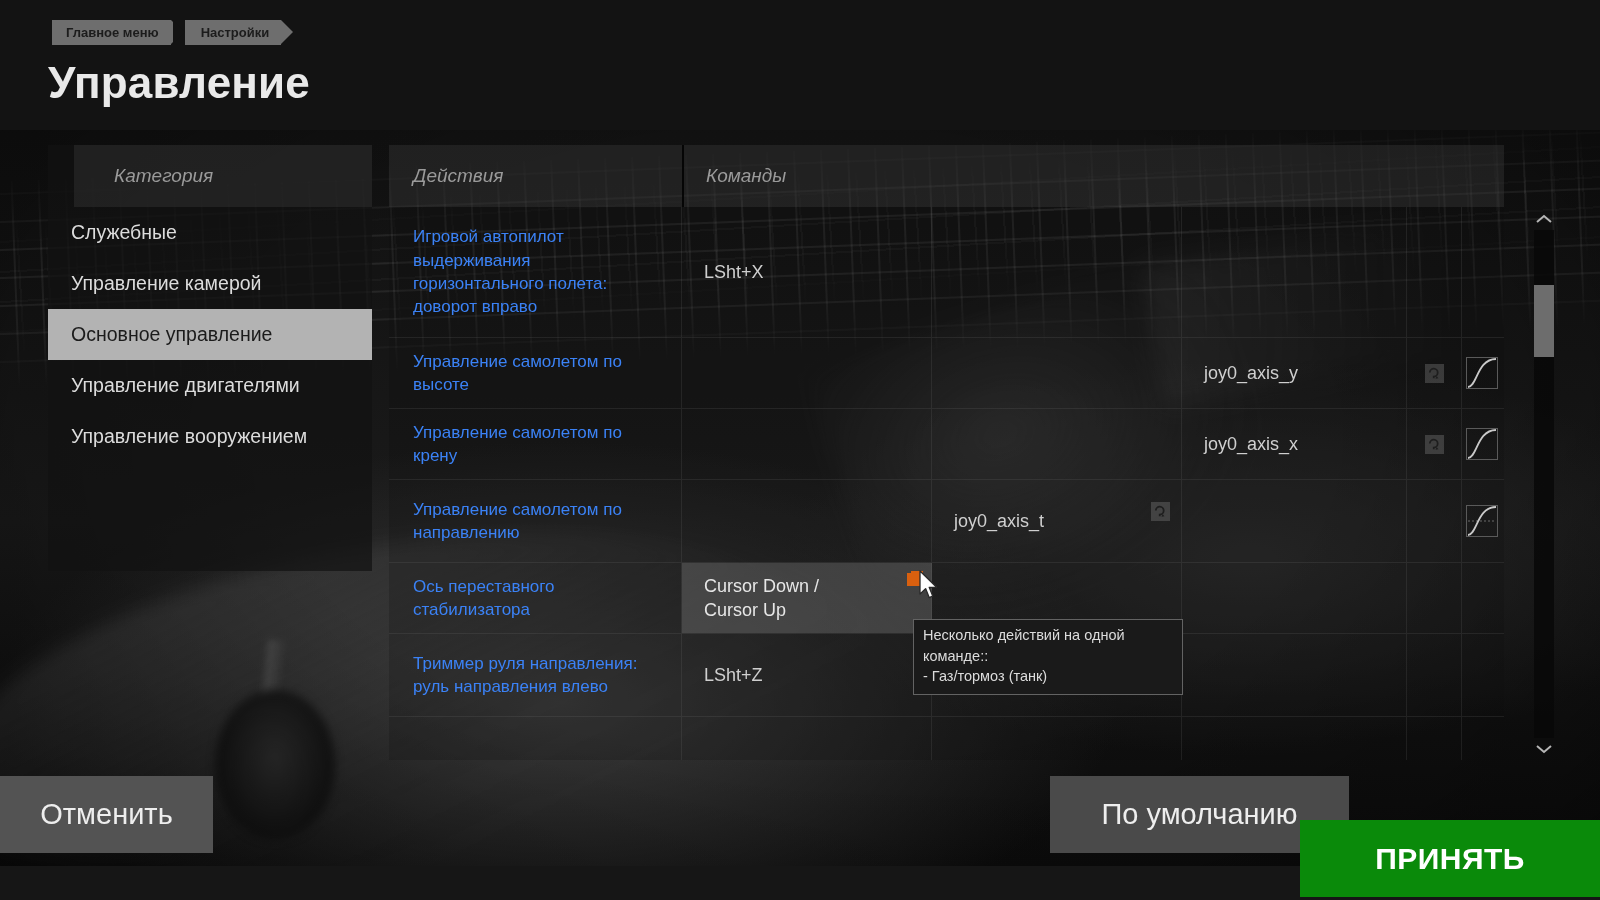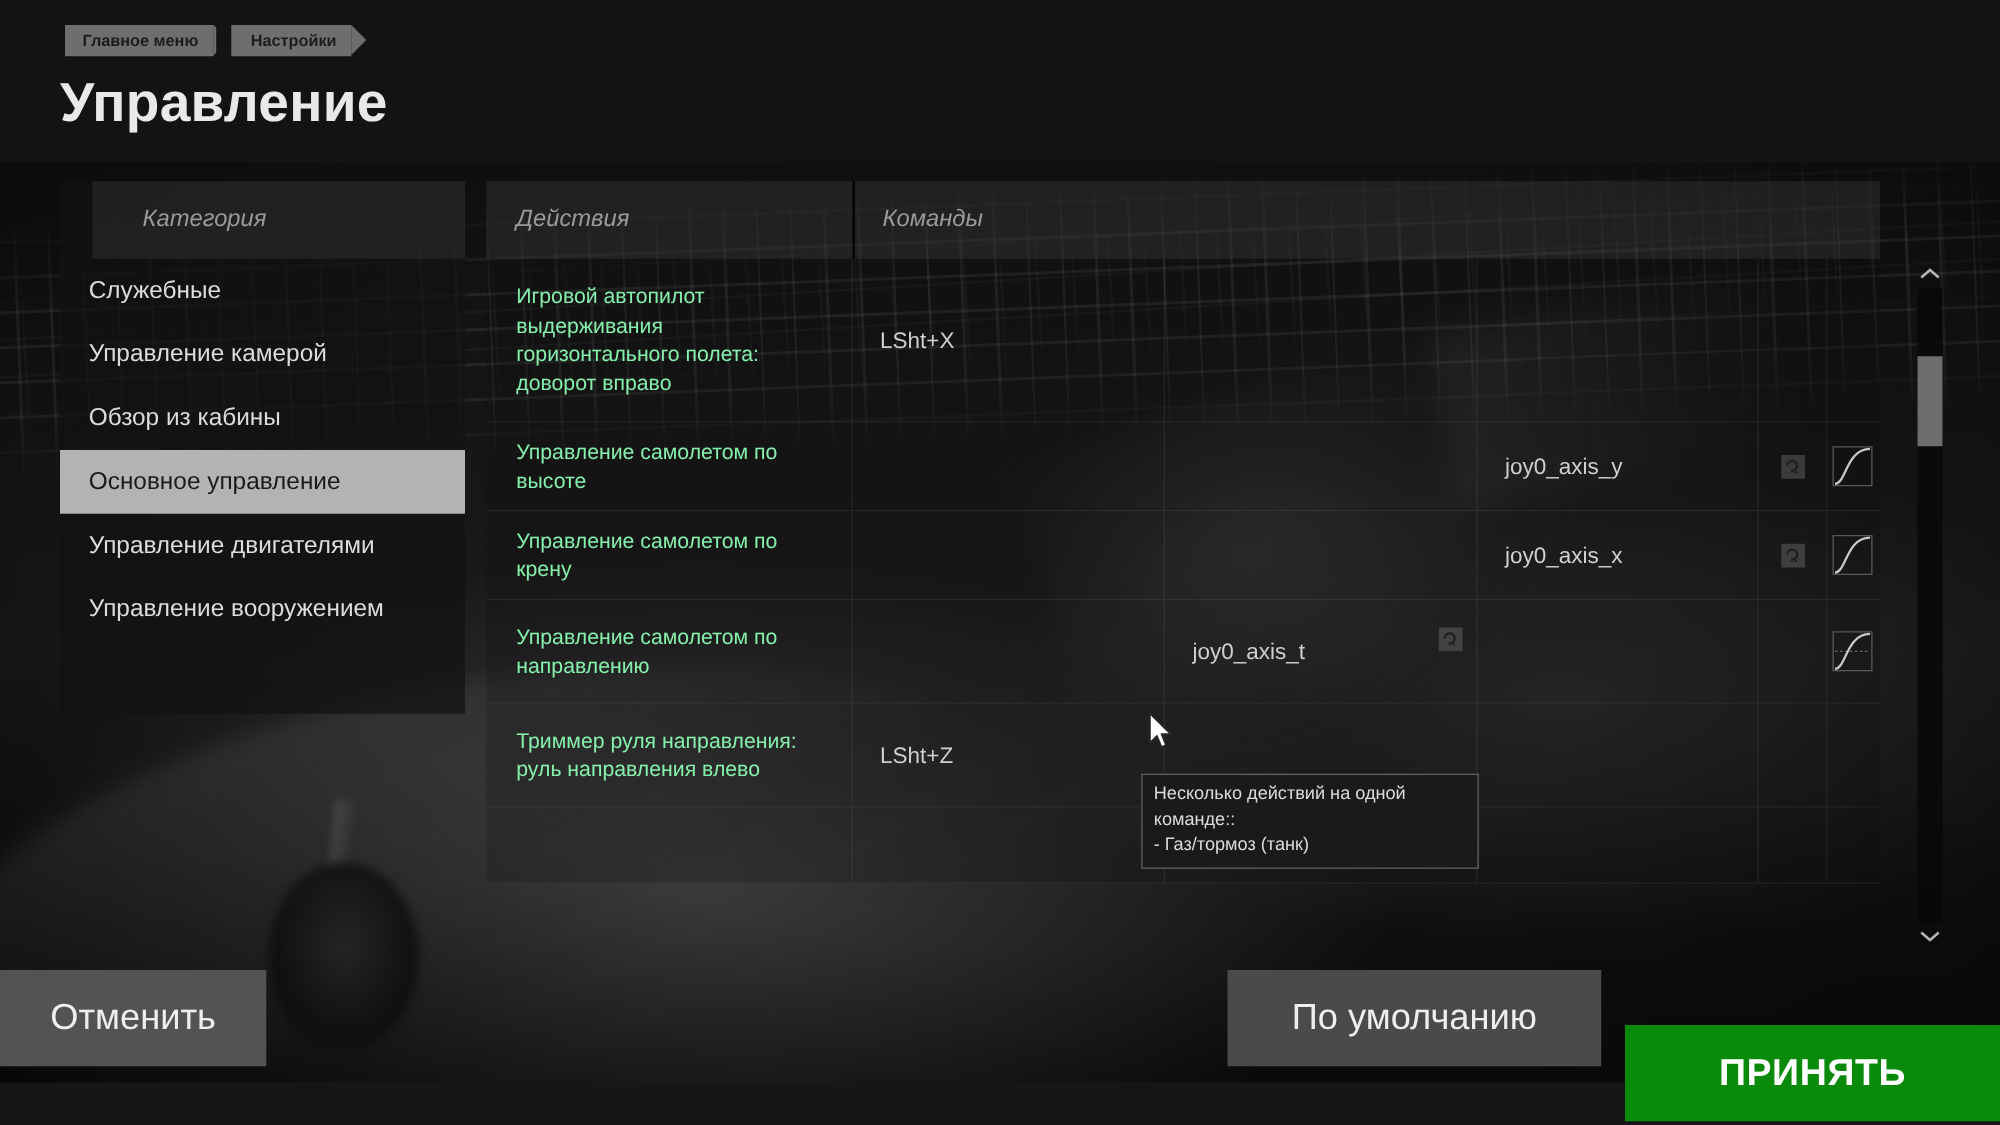--- a/index.html
+++ b/index.html
@@ -140,21 +140,21 @@
 
   #table-body{position:relative;width:1115px;height:553px;overflow:hidden;}
   .row{
     position:relative;display:flex;align-items:stretch;
     border-bottom:1px solid rgba(125,125,125,.17);
     background:rgba(14,14,14,.22);
   }
   .row .c-action{
     width:293px;flex:0 0 293px;display:flex;align-items:center;
     padding:0 18px 0 24px;box-sizing:border-box;
-    font-size:17px;color:#86efac;line-height:1.38;
+    font-size:17px;color:#3b82f6;line-height:1.38;
     border-right:1px solid rgba(125,125,125,.17);
   }
   .cell{
     flex:0 0 auto;display:flex;align-items:center;position:relative;
     border-right:1px solid rgba(125,125,125,.17);
     font-size:18px;color:#cfcfcf;box-sizing:border-box;
   }
   .cell.k1{width:250px;padding-left:22px;}
   .cell.k2{width:250px;padding-left:22px;}
   .cell.k3{width:225px;padding-left:22px;}
@@ -201,21 +201,21 @@
   
   .btn{
     position:absolute;display:flex;align-items:center;justify-content:center;
     cursor:pointer;box-sizing:border-box;user-select:none;
   }
   #btn-cancel{
     left:0;top:776px;width:213px;height:77px;background:#535353;color:#eee;
     font-size:29px;justify-content:center;
   }
   #btn-default{
-    left:982px;top:776px;width:299px;height:77px;background:#4a4a4a;color:#eee;font-size:29px;
+    left:1050px;top:776px;width:299px;height:77px;background:#4a4a4a;color:#eee;font-size:29px;
   }
   #btn-accept{
     left:1300px;top:776px;width:300px;height:77px;background:#0a8a0a;color:#fff;
     font-size:30px;font-weight:600;letter-spacing:.5px;margin-top:44px;
   }
 </style>
 </head>
 <body>
 
 <div id="bg">
@@ -242,21 +242,20 @@
     <span class="tip"></span>
   </div>
 </div>
 
 <div id="page-title">Управление</div>
 
 <div id="category-panel">
   <div class="panel-head">Категория</div>
   <div class="cat-item"><span>Служебные</span></div>
   <div class="cat-item"><span>Управление камерой</span></div>
-  <div class="cat-item"><span>Обзор из кабины</span></div>
   <div class="cat-item selected"><span>Основное управление</span></div>
   <div class="cat-item"><span>Управление двигателями</span></div>
   <div class="cat-item"><span>Управление вооружением</span></div>
 </div>
 
 <div id="table-wrap">
 
   <div id="table-head">
     <div class="h-act">Действия</div>
     <div class="hdiv"></div>
@@ -338,20 +337,35 @@
         <span class="curve-ico">
           <svg width="34" height="34" viewBox="0 0 34 34">
             <rect x="1.5" y="1.5" width="31" height="31" fill="none" stroke="#5a5a5a" stroke-width="1"></rect>
             <line x1="3" y1="17" x2="31" y2="17" stroke="#6a6a6a" stroke-width="1" stroke-dasharray="2 2"></line>
             <path d="M3 31 C12 31 12 3 31 3" fill="none" stroke="#c9c9c9" stroke-width="1.8"></path>
           </svg>
         </span>
       </div>
     </div>
 
+    <div class="row" style="height:70px">
+      <div class="c-action">Ось переставного стабилизатора</div>
+      <div class="cell k1 highlight">
+        <span class="multi" style="white-space:pre-line">Cursor Down /
+Cursor Up</span>
+        <span class="warn-ico">
+          <span class="fr"></span>
+            <span class="sq"></span>
+        </span>
+      </div>
+      <div class="cell k2"></div>
+      <div class="cell k3"></div>
+      <div class="cell icon-col"></div>
+      <div class="cell curve-col"></div>
+    </div>
 
     <div class="row" style="height:82px">
       <div class="c-action">Триммер руля направления: руль направления влево</div>
       <div class="cell k1">LSht+Z</div>
       <div class="cell k2"></div>
       <div class="cell k3"></div>
       <div class="cell icon-col"></div>
       <div class="cell curve-col"></div>
     </div>
 

